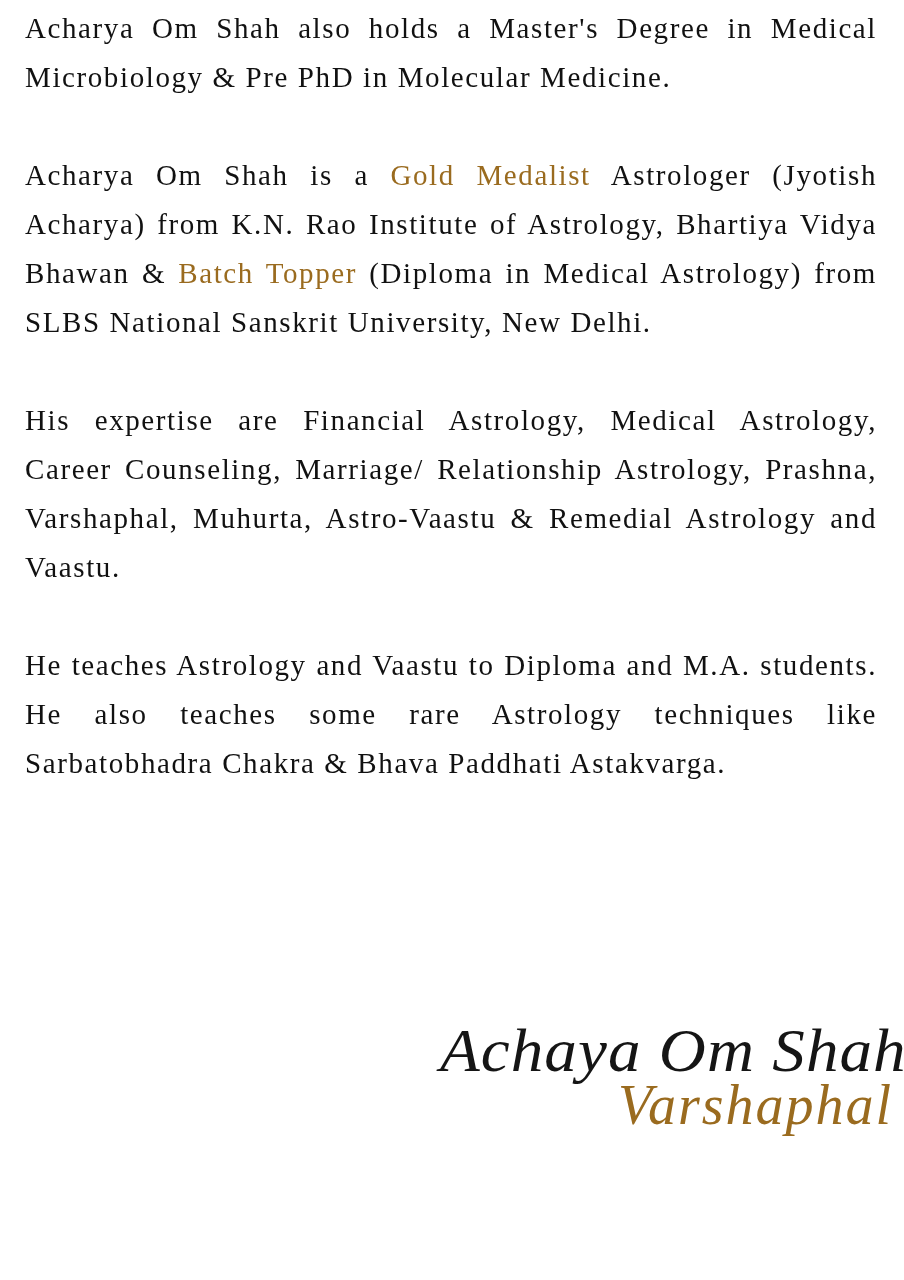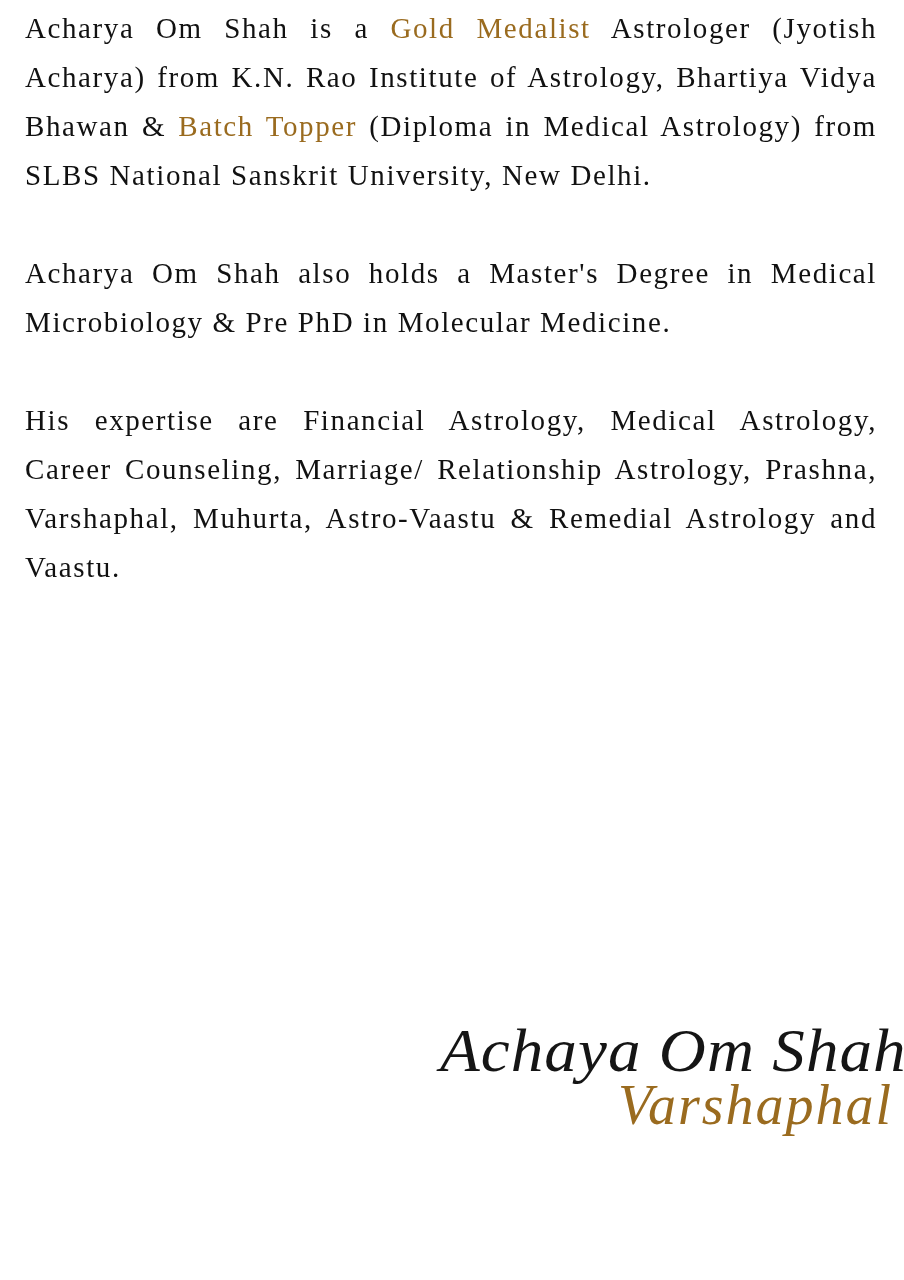--- a/index.html
+++ b/index.html
@@ -20,21 +20,22 @@
   }
   .sig-title {
     position:absolute; left:178px; top:58px; font-family:"Liberation Serif", serif;
     font-style:italic; font-size:56px; color:#9a6b1f; letter-spacing:2px; white-space:nowrap;
   }
 </style>
 </head>
 <body>
 
 <div class="content">
+  <p>Acharya Om Shah also holds a Master's Degree in Medical Microbiology &amp; Pre PhD in Molecular Medicine.</p>
   <p><span>Acharya Om Shah is a </span><span class="gold">Gold Medalist</span><span> Astrologer (Jyotish Acharya) from K.N. Rao Institute of Astrology, Bhartiya Vidya Bhawan &amp; </span><span class="gold">Batch Topper</span><span> (Diploma in Medical Astrology) from SLBS National Sanskrit University, New Delhi.</span></p>
-  <p>Acharya Om Shah also holds a Master's Degree in Medical Microbiology &amp; Pre PhD in Molecular Medicine.</p>
   <p>His expertise are Financial Astrology, Medical Astrology, Career Counseling, Marriage/ Relationship Astrology, Prashna, Varshaphal, Muhurta, Astro-Vaastu &amp; Remedial Astrology and Vaastu.</p>
+  <p>He teaches Astrology and Vaastu to Diploma and M.A. students. He also teaches some rare Astrology techniques like Sarbatobhadra Chakra &amp; Bhava Paddhati Astakvarga.</p>
 </div>
 
 <div class="signature">
   <div class="sig-name">Achaya Om Shah</div>
   <div class="sig-title">Varshaphal</div>
 </div>
 
 </body></html>

